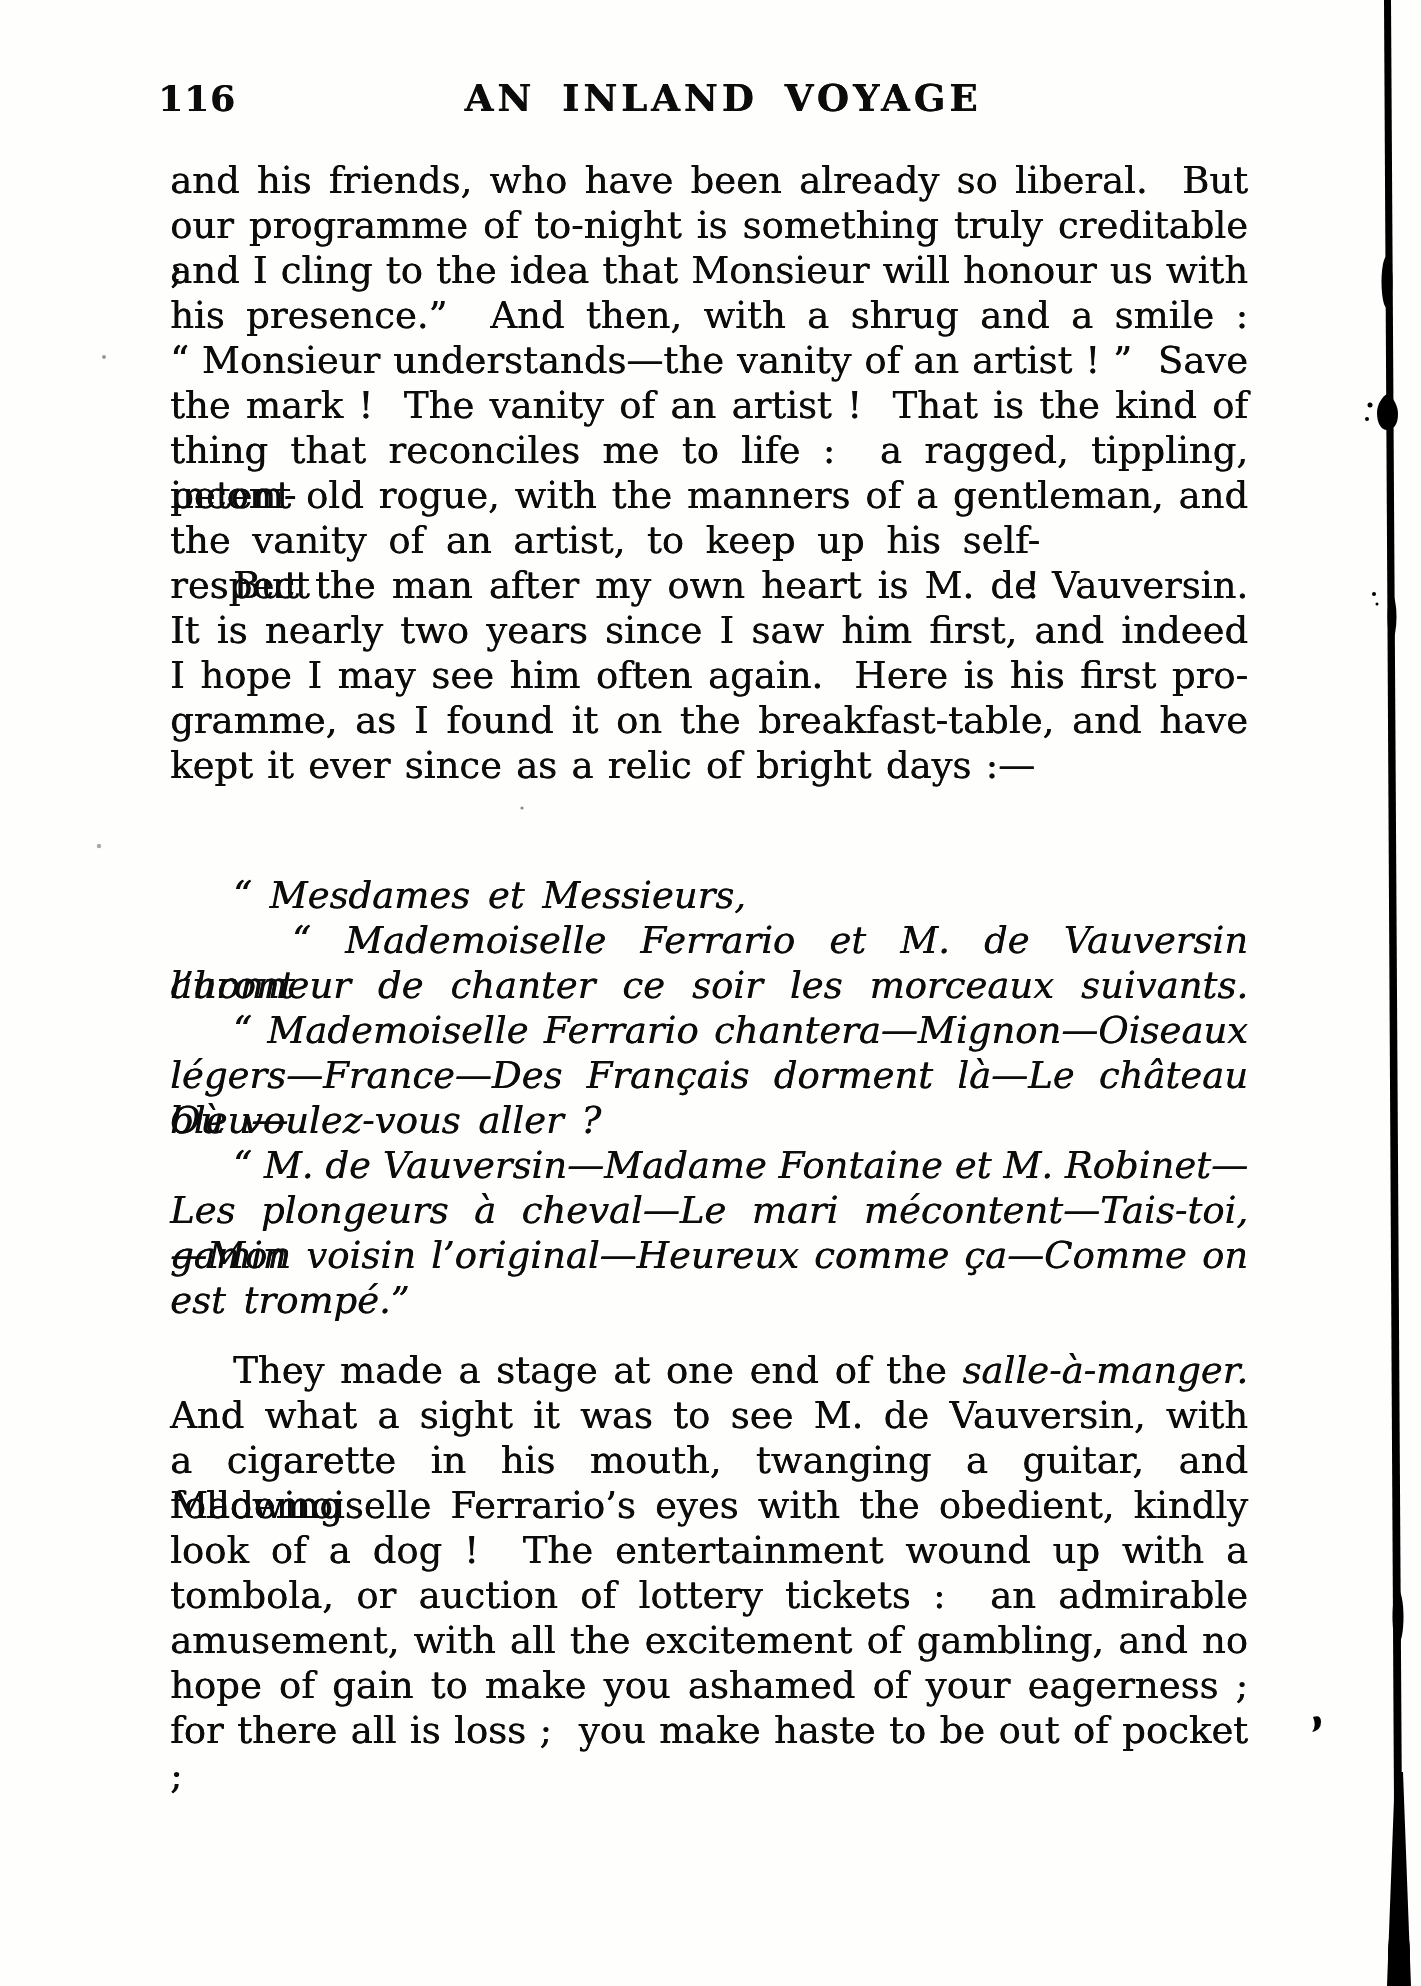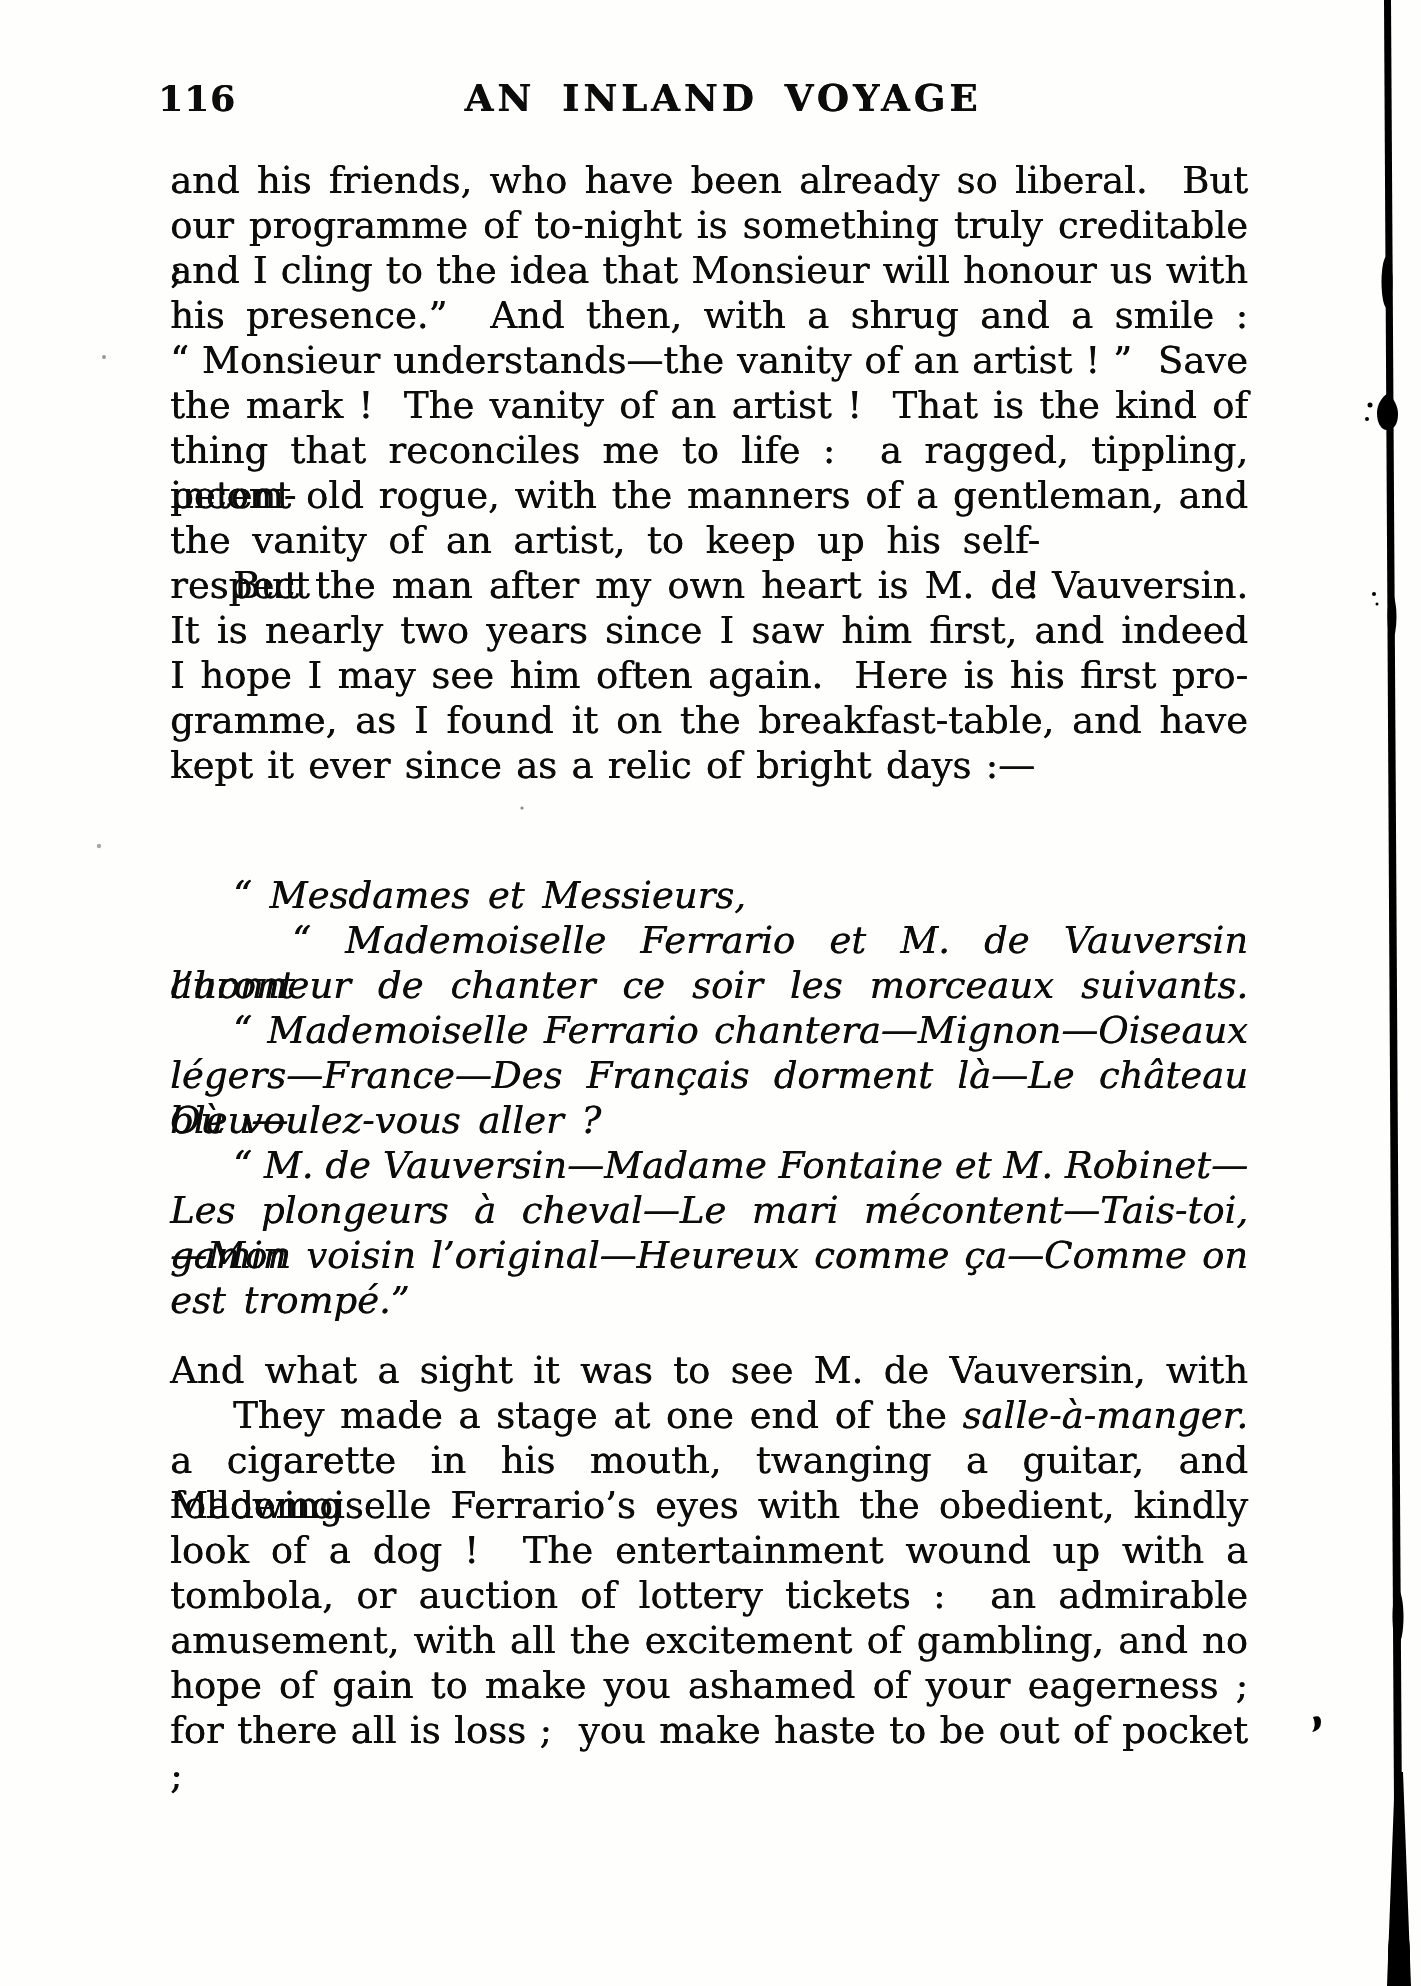--- a/index.html
+++ b/index.html
@@ -88,22 +88,22 @@
         <div class="line just it" style=""><span>l’honneur de chanter ce soir les morceaux suivants.</span></div>
         <div class="line just it" style="text-indent: 63px;"><span>“ Mademoiselle Ferrario chantera—Mignon—Oiseaux</span></div>
         <div class="line just it"><span>légers—France—Des Français dorment là—Le château bleu—</span></div>
         <div class="line it"><span>Où voulez-vous aller ?</span></div>
         <div class="line just it" style="text-indent: 63px;"><span>“ M. de Vauversin—Madame Fontaine et M. Robinet—</span></div>
         <div class="line just it"><span>Les plongeurs à cheval—Le mari mécontent—Tais-toi, gamin</span></div>
         <div class="line just it"><span>—Mon voisin l’original—Heureux comme ça—Comme on</span></div>
         <div class="line it"><span>est trompé.”</span></div>
       </div>
       <div class="para" style="top: 1348px;">
+        <div class="line just" style="text-indent: 63px;"><span>They made a stage at one end of the </span><span class="it">salle-à-manger.</span></div>
         <div class="line just"><span>And what a sight it was to see M. de Vauversin, with</span></div>
-        <div class="line just" style="text-indent: 63px;"><span>They made a stage at one end of the </span><span class="it">salle-à-manger.</span></div>
         <div class="line just"><span>a cigarette in his mouth, twanging a guitar, and following</span></div>
         <div class="line just"><span>Mademoiselle Ferrario’s eyes with the obedient, kindly</span></div>
         <div class="line just"><span>look of a dog !&nbsp; The entertainment wound up with a</span></div>
         <div class="line just"><span>tombola, or auction of lottery tickets :&nbsp; an admirable</span></div>
         <div class="line just"><span>amusement, with all the excitement of gambling, and no</span></div>
         <div class="line just"><span>hope of gain to make you ashamed of your eagerness ;</span></div>
         <div class="line just"><span>for there all is loss ;&nbsp; you make haste to be out of pocket ;</span></div>
       </div>
     </div>
 

